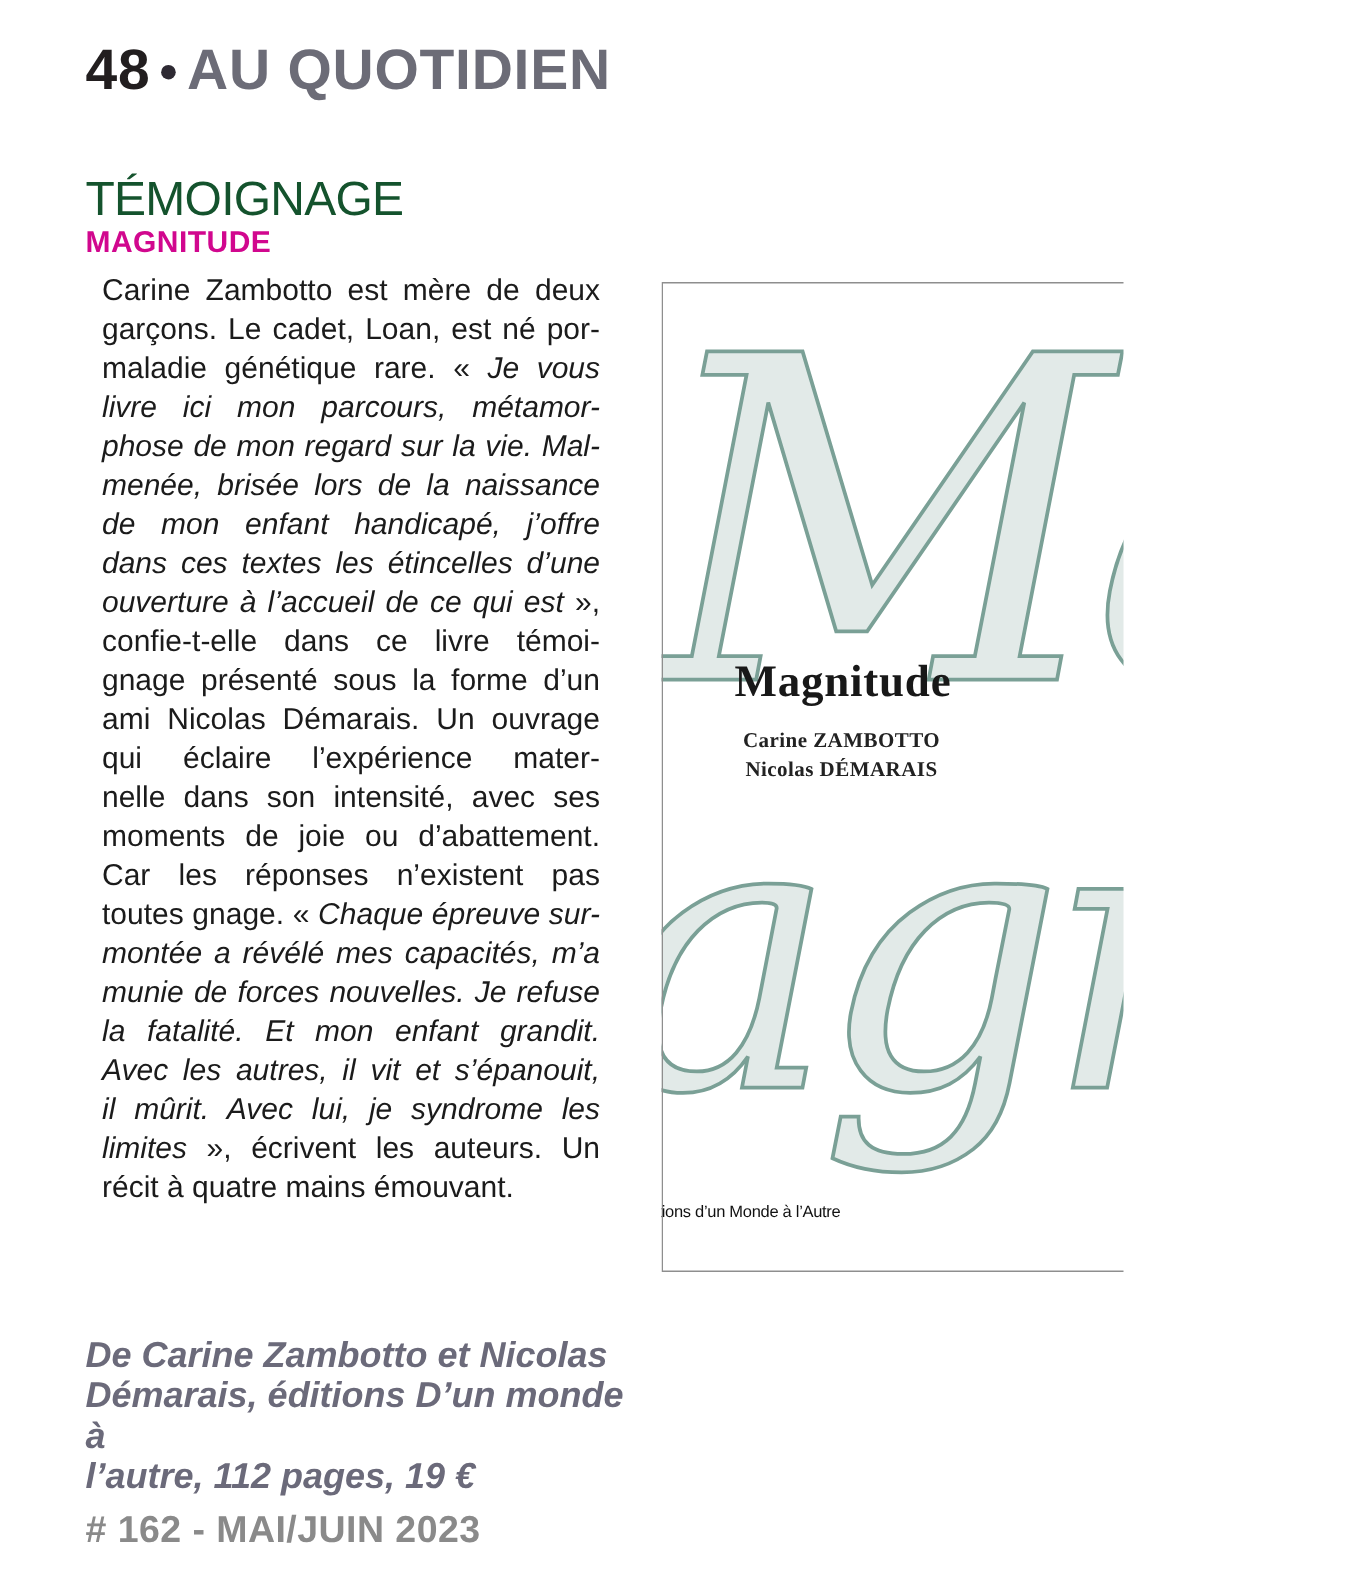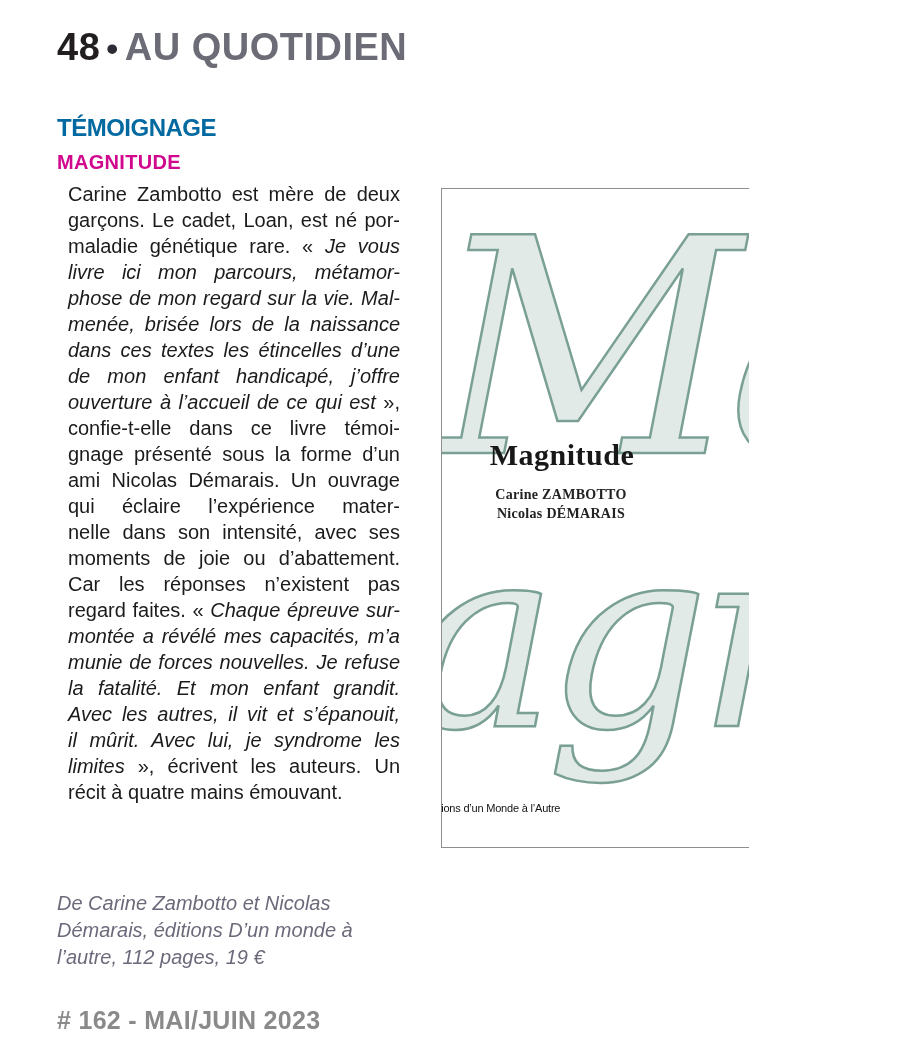--- a/index.html
+++ b/index.html
@@ -23,21 +23,21 @@
     position:absolute;left:57px;top:26px;
     font-size:38px;font-weight:700;letter-spacing:0.5px;
     white-space:nowrap;
   }
   .header .num{color:#221e1f;}
   .header .dot{color:#2e2a33;font-size:34px;padding:0 6px;}
   .header .section{color:var(--header-gray);}
   
   .kicker{
     position:absolute;left:57px;top:114px;
-    font-size:24px;font-weight:700;color:#0369a1;
+    font-size:32px;font-weight:400;color:#14532d;
     letter-spacing:-0.5px;white-space:nowrap;
   }
   .title{
     position:absolute;left:57px;top:151px;
     font-size:20px;font-weight:800;color:var(--accent-pink);
     letter-spacing:0.3px;white-space:nowrap;
   }
   .body{
     position:absolute;left:68px;top:181px;width:332px;
     font-size:20px;line-height:26px;color:var(--ink);
@@ -45,22 +45,22 @@
   .body-line{
     white-space:nowrap;
     text-align:justify;
     text-align-last:justify;
     height:26px;overflow:visible;
   }
   .body-line.last{text-align-last:left;}
   .body-line i{font-style:italic;margin-top:29px;}
   .credit{
     position:absolute;left:57px;top:890px;width:360px;
-    font-size:20px;line-height:27px;
-    font-style:italic;font-weight:400;
+    font-size:24px;line-height:27px;
+    font-style:italic;font-weight:700;
     color:var(--credit-gray);
   }
   .footer{
     position:absolute;left:57px;top:1006px;
     font-size:25px;font-weight:700;color:var(--footer-gray);
     letter-spacing:0.3px;white-space:nowrap;
   }
   
   .cover{
     position:absolute;left:441px;top:172px;width:414px;height:678px;
@@ -111,31 +111,31 @@
   <div class="kicker">TÉMOIGNAGE</div>
   <div class="title">MAGNITUDE</div>
 
   <div class="body">
       <div class="body-line"><span>Carine Zambotto est mère de deux</span></div>
       <div class="body-line"><span>garçons. Le cadet, Loan, est né por-</span></div>
       <div class="body-line"><span>maladie génétique rare. « </span><i>Je vous</i></div>
       <div class="body-line"><i>livre ici mon parcours, métamor-</i></div>
       <div class="body-line"><i>phose de mon regard sur la vie. Mal-</i></div>
       <div class="body-line"><i>menée, brisée lors de la naissance</i></div>
+      <div class="body-line"><i>de mon enfant handicapé, j’offre</i></div>
       <div class="body-line"><i>dans ces textes les étincelles d’une</i></div>
-      <div class="body-line"><i>de mon enfant handicapé, j’offre</i></div>
       <div class="body-line"><i>ouverture à l’accueil de ce qui est</i><span> »,</span></div>
       <div class="body-line"><span>confie-t-elle dans ce livre témoi-</span></div>
       <div class="body-line"><span>gnage présenté sous la forme d’un</span></div>
       <div class="body-line"><span>ami Nicolas Démarais. Un ouvrage</span></div>
       <div class="body-line"><span>qui éclaire l’expérience mater-</span></div>
       <div class="body-line"><span>nelle dans son intensité, avec ses</span></div>
       <div class="body-line"><span>moments de joie ou d’abattement.</span></div>
       <div class="body-line"><span>Car les réponses n’existent pas</span></div>
-      <div class="body-line"><span>regard faites. « </span><i>Chaque épreuve sur-</i></div>
+      <div class="body-line"><span>toutes gnage. « </span><i>Chaque épreuve sur-</i></div>
       <div class="body-line"><i>montée a révélé mes capacités, m’a</i></div>
       <div class="body-line"><i>munie de forces nouvelles. Je refuse</i></div>
       <div class="body-line"><i>la fatalité. Et mon enfant grandit.</i></div>
       <div class="body-line"><i>Avec les autres, il vit et s’épanouit,</i></div>
       <div class="body-line"><i>il mûrit. Avec lui, je syndrome les</i></div>
       <div class="body-line"><i>limites</i><span> », écrivent les auteurs. Un</span></div>
       <div class="body-line last"><span>récit à quatre mains émouvant.</span></div>
     </div>
 
   <div class="credit">

